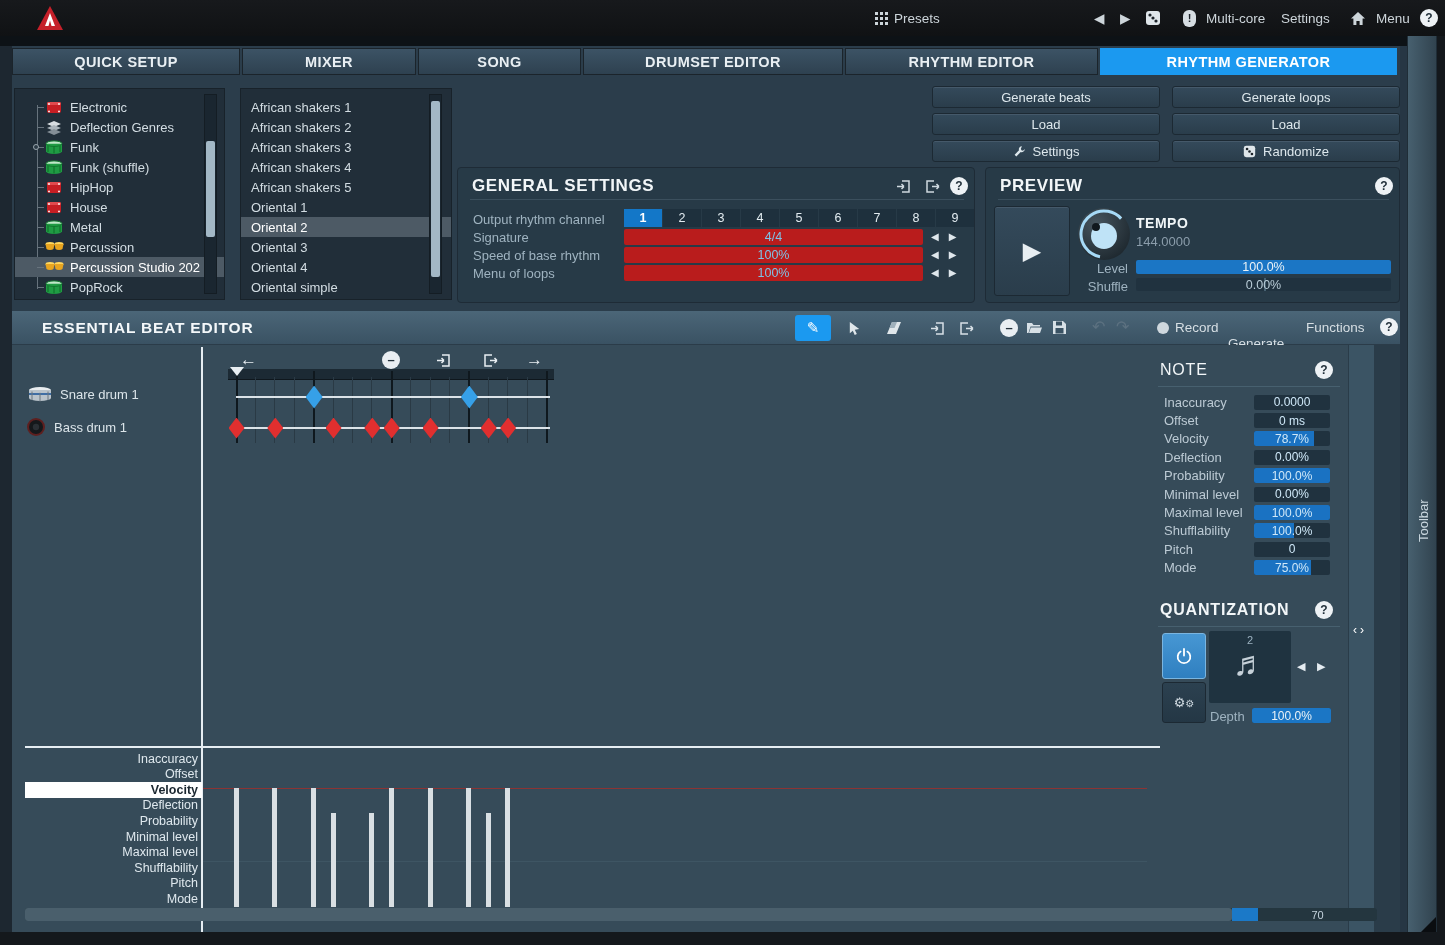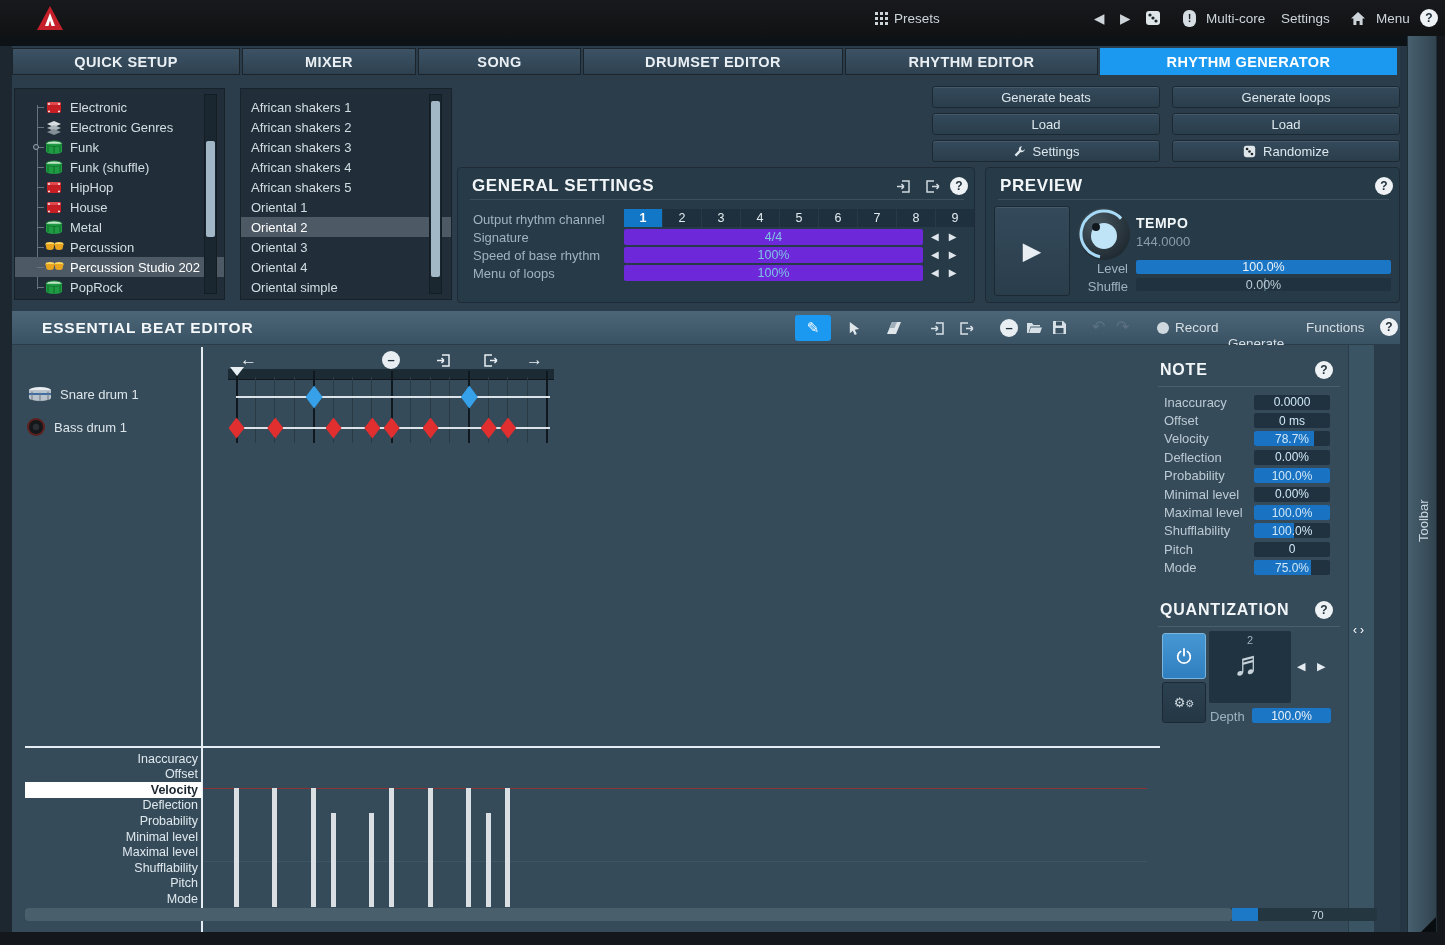--- a/index.html
+++ b/index.html
@@ -64,21 +64,21 @@
 
   
   .panel { position:absolute; background:#273a47; border:1px solid #1e2b36; border-radius:4px; }
   .panel-title { position:absolute; left:14px; top:8px; font-size:17px; font-weight:bold; color:#f2f6f8; letter-spacing:.6px; }
   .panel-divider { position:absolute; left:12px; top:31px; height:1px; background:#3b4f5d; }
   .mini-icon { position:absolute; width:17px; height:17px; }
   .gs-label { position:absolute; left:15px; font-size:13px; color:#9fb3c0; }
   .seg { flex:1; display:flex; align-items:center; justify-content:center; background:#1e303d;
          color:#e3ecf1; font-size:12.5px; }
   .seg.sel { background:#1377c8; color:#fff; font-weight:bold; }
-  .stepper-track { position:absolute; left:166px; width:299px; height:16px; background:#6d28d9; border-radius:2px;
+  .stepper-track { position:absolute; left:166px; width:299px; height:16px; background:#b91c1c; border-radius:2px;
                    display:flex; align-items:center; justify-content:center; font-size:12.5px; color:#7fc2e6; }
   .stepper-arrows { position:absolute; font-size:10px; color:#dfe7ec; letter-spacing:10px; }
   .value-bar { position:absolute; height:14px; background:#20323f; border-radius:2px; overflow:hidden;
                display:flex; align-items:center; justify-content:center; font-size:12.5px; color:#eaf2f7; }
   .value-fill { position:absolute; left:0; top:0; bottom:0; background:#1b76c5; }
   .value-text { position:relative; z-index:2; }
 
   
   #be-header { left:12px; top:311px; width:1388px; height:34px;
                background:linear-gradient(#4b6678,#3a5263); border-bottom:1px solid #2b3c49; }
@@ -208,21 +208,21 @@
       </div>
       <div class="lrow">
         <div class="tick"></div>
         <div class="licon">
           <svg width="18" height="15" viewBox="0 0 18 15">
             <polygon points="9,1 16,4 9,7 2,4" fill="#d8dde1"></polygon>
             <polygon points="9,5 16,8 9,11 2,8" fill="#aab3ba"></polygon>
             <polygon points="9,9 16,12 9,15 2,12" fill="#848e96"></polygon>
           </svg>
         </div>
-        <div>Electronic Genres</div>
+        <div>Deflection Genres</div>
       </div>
       <div class="lrow">
         <div class="tick"></div>
         <div class="nodedot"></div>
         <div class="licon">
           <svg width="18" height="15" viewBox="0 0 18 15">
             <ellipse cx="9" cy="3.7" rx="8" ry="2.8" fill="#bfe7c8"></ellipse>
             <path d="M1 3.7 V11.3 A8 2.8 0 0 0 17 11.3 V3.7 Z" fill="#1f9b43"></path>
             <ellipse cx="9" cy="3.7" rx="8" ry="2.8" fill="none" stroke="#127a30" stroke-width="1"></ellipse>
             <line x1="3" y1="6" x2="3" y2="12" stroke="#0e6b29" stroke-width="1"></line>
@@ -594,21 +594,21 @@
               <circle cx="10" cy="10" r="9" fill="#5e1f1f"></circle>
               <circle cx="10" cy="10" r="7" fill="#15181b"></circle>
               <circle cx="10" cy="10" r="3.2" fill="#2a2f34"></circle>
             </svg>
           </div>
           <div>Bass drum 1</div>
         </div>
       </div>
 
     <div class="abs" style="left:1138px; top:0; width:198px; height:250px;">
-      <div style="position:absolute; left:10px; top:16px; font-size:16px; font-weight:bold; letter-spacing:.8px; color:#f2f6f8;">NOTE</div>
+      <div style="position:absolute; left:10px; top:16px; font-size:16px; font-weight:normal; letter-spacing:.8px; color:#f2f6f8;">NOTE</div>
       <span class="circle-help" style="position:absolute; left:165px; top:16px;">?</span>
       <div style="position:absolute; left:8px; top:41px; width:182px; height:1px; background:#47606f;"></div>
       <div id="note-rows" style="position:absolute; left:0; top:48px; width:198px;">
           <div class="np-row">
             <div class="np-label">Inaccuracy</div>
             <div class="np-box">
               <div class="np-fill" style="width: 0%;"></div>
               <div class="np-val">0.0000</div>
             </div>
           </div>

